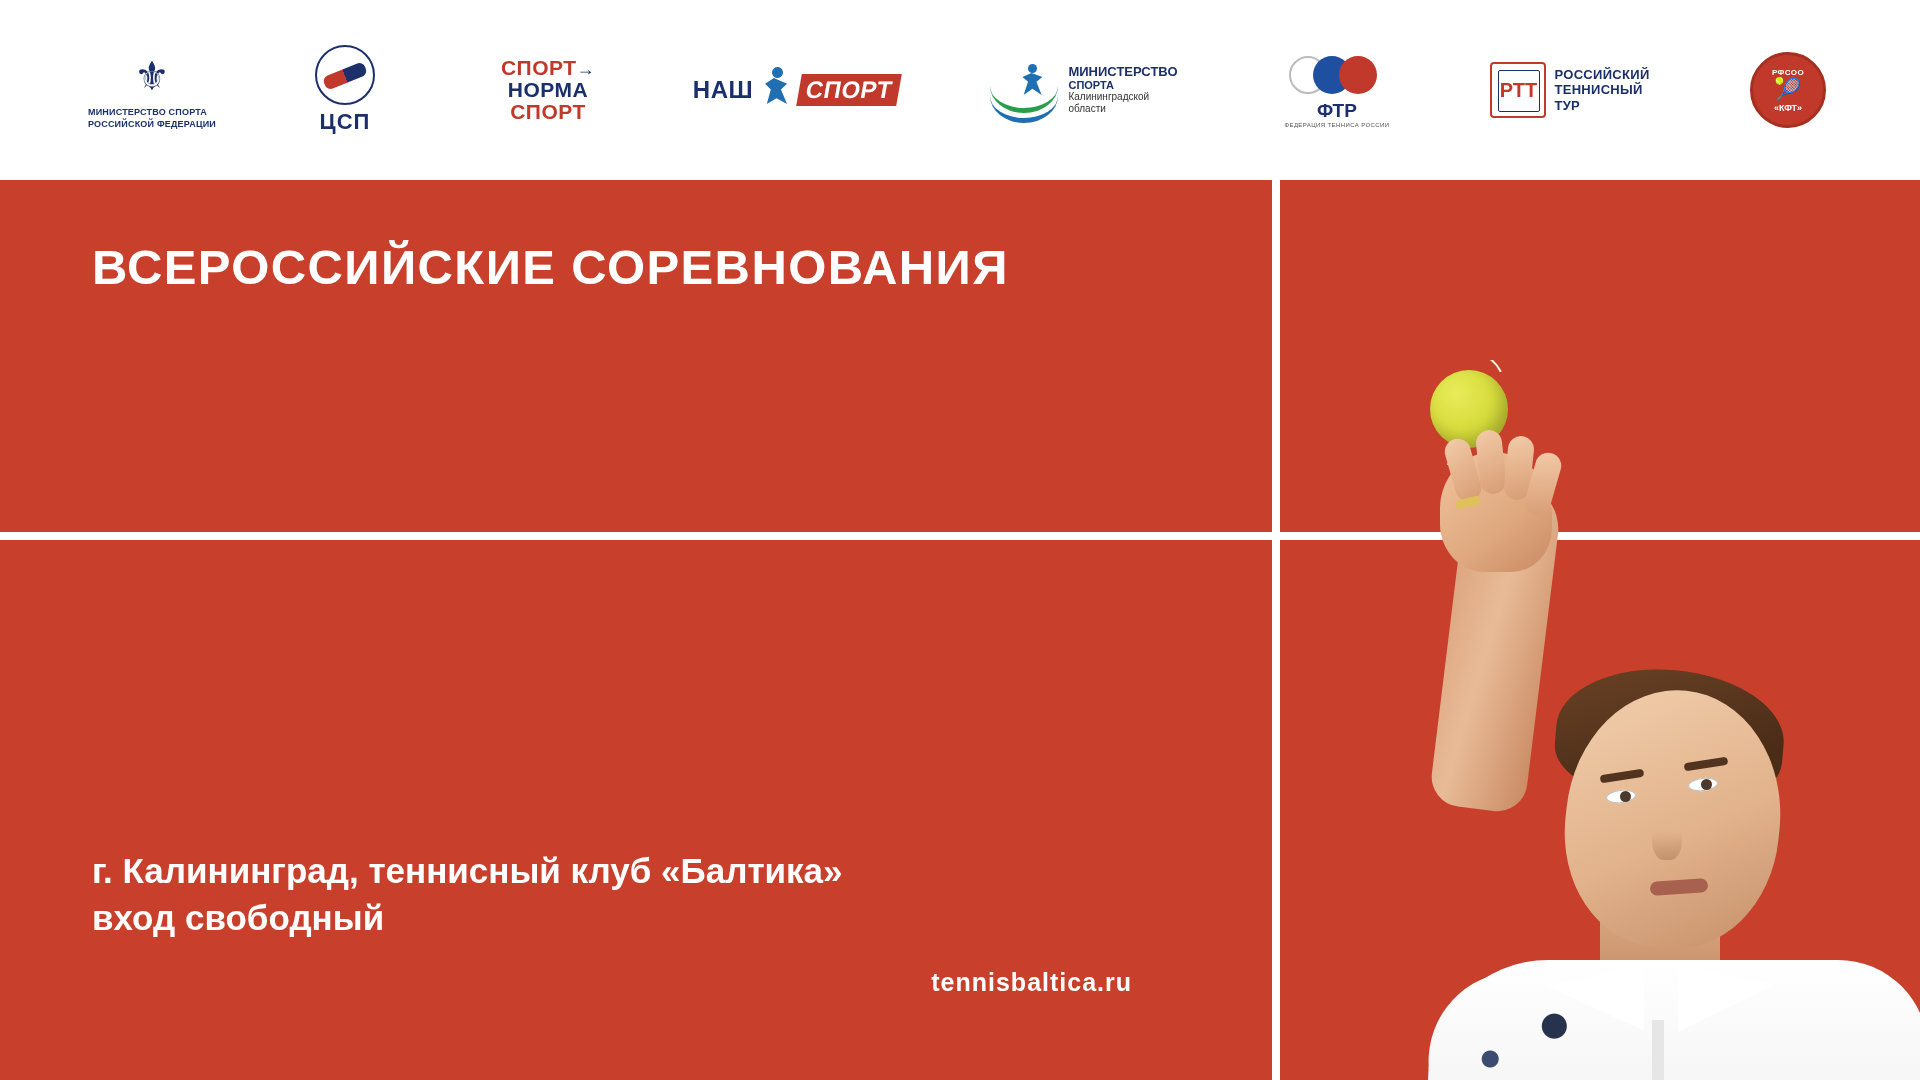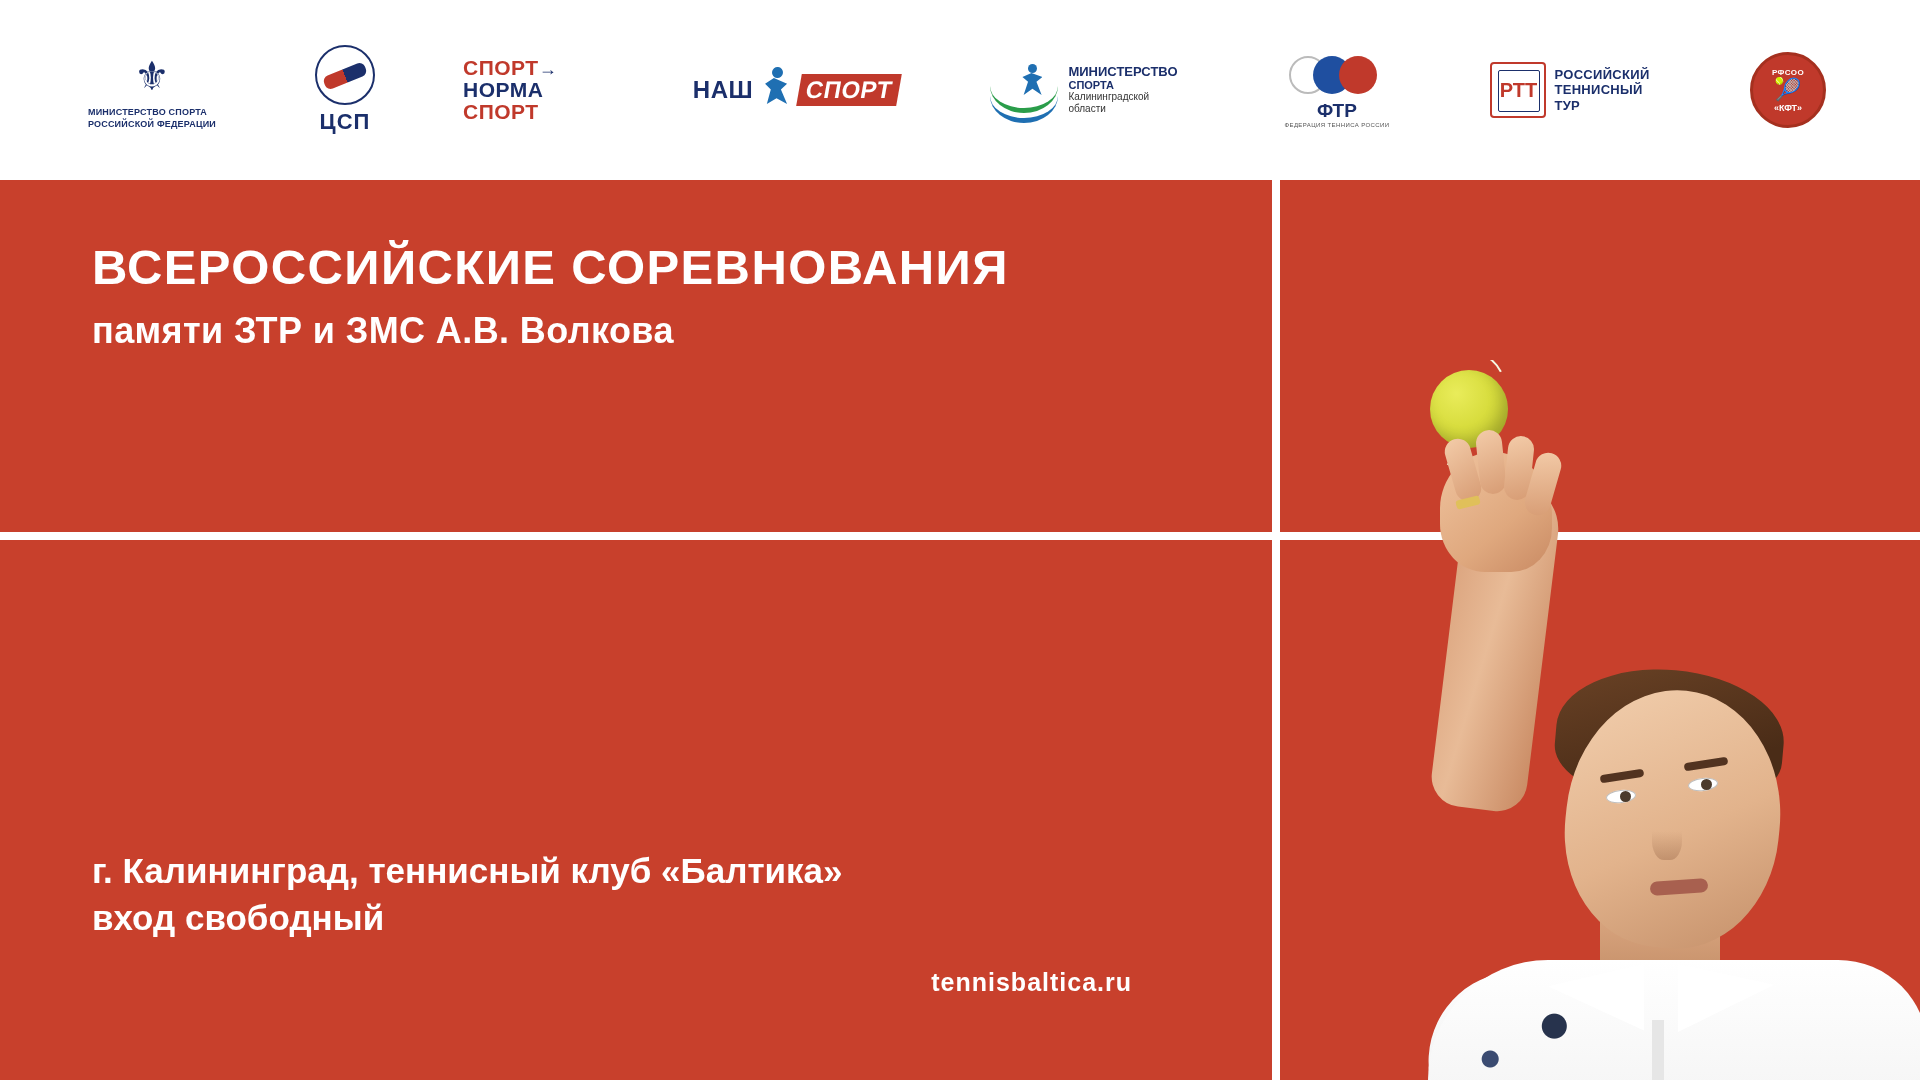--- a/index.html
+++ b/index.html
@@ -84,21 +84,21 @@
   }
   .logo-csp .word {
     margin-top: 4px;
     font-size: 22px;
     font-weight: bold;
     color: #1b2f6b;
     letter-spacing: 1px;
   }
 
   
-  .logo-sport-norma { width: 170px; align-items: flex-start; }
+  .logo-sport-norma { width: 170px; align-items: center; }
   .logo-sport-norma .l1, .logo-sport-norma .l2, .logo-sport-norma .l3 {
     font-size: 21px;
     font-weight: bold;
     line-height: 1.05;
     letter-spacing: .5px;
   }
   .logo-sport-norma .l1 { color: #c0392b; }
   .logo-sport-norma .l2 { color: #1b2f6b; }
   .logo-sport-norma .l3 { color: #c0392b; }
   .logo-sport-norma .arrow { color: #1b2f6b; font-size: 18px; }
@@ -517,21 +517,20 @@
   </div>
 
   <div class="court">
     <div class="line-h"></div>
     <div class="line-v"></div>
 
     <div class="headline">
       <div class="t1">
         <div>ВСЕРОССИЙСКИЕ СОРЕВНОВАНИЯ</div>
       </div>
-      <div class="t2">памяти ЗТР и ЗМС А.В. Волкова</div>
     </div>
 
     <div class="info">
       <div class="venue">г. Калининград, теннисный клуб «Балтика»</div>
       <div class="entry">вход свободный</div>
       <div class="site">tennisbaltica.ru</div>
     </div>
 
     <div class="photo">
       <div class="ball"></div>

